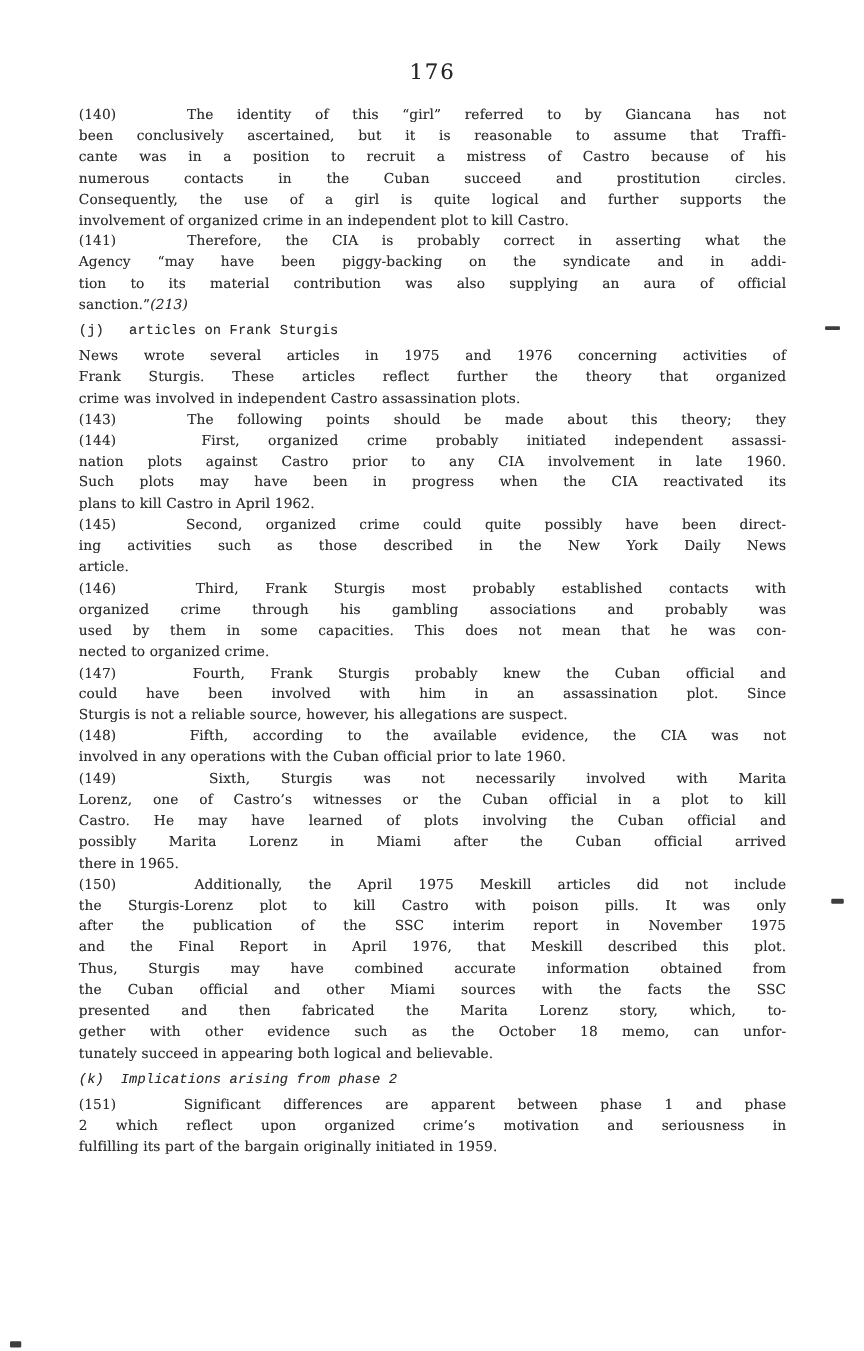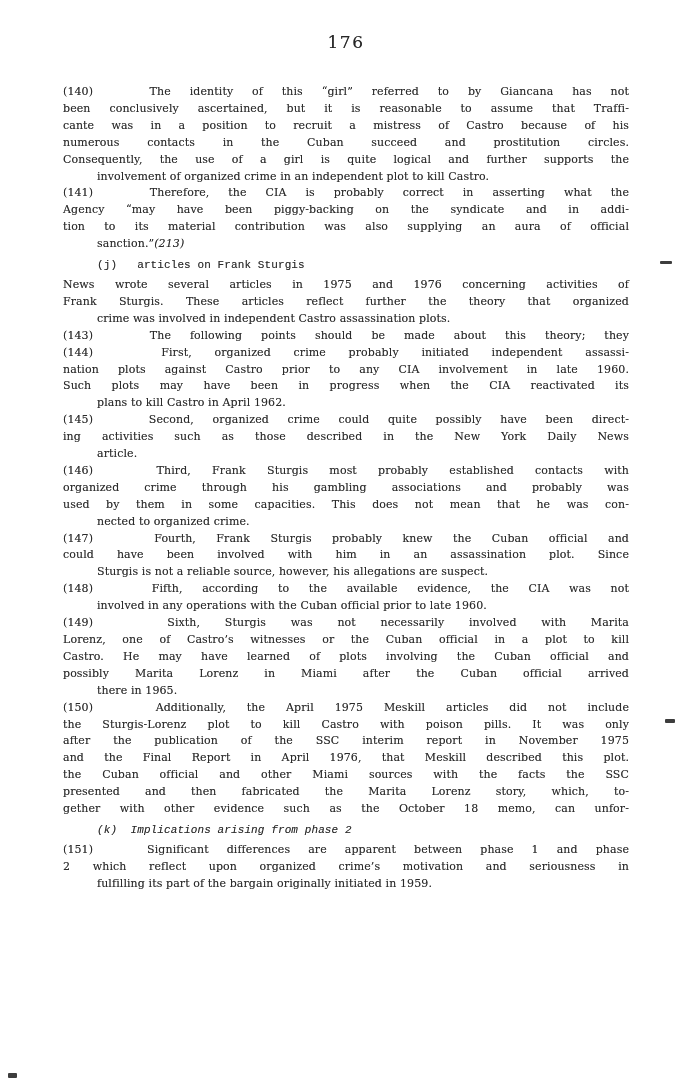--- a/index.html
+++ b/index.html
@@ -10,21 +10,21 @@
     overflow: hidden;
     font-family: "DejaVu Serif", "Liberation Serif", serif;
     color: #2b2b2b;
   }
   .page {
     position: absolute; inset: 0;
     background: #ffffff;
   }
   .page-number {
     position: absolute;
-    left: 63px; top: 32px; width: 566px;
+    left: 63px; top: 48px; width: 566px;
     text-align: center;
     font-size: 17px;
     letter-spacing: 1.5px;
     color: #262626;
     text-shadow: 0 0 0.5px rgba(20,20,20,0.45);
   }
   .text-block {
     position: absolute;
     left: 63px; top: 84px; width: 566px;
     text-shadow: 0 0 0.5px rgba(20,20,20,0.4);
@@ -32,21 +32,21 @@
   .block { margin: 0; }
   .block.heading { margin: 4px 0 3px 0; font-family: Liberation Mono, monospace; }
   .line {
     font-size: 11px;
     line-height: 16.9px;
     letter-spacing: 0.1px;
     text-align: justify;
     text-align-last: justify;
     white-space: normal;
   }
-  .line.last { text-align-last: left; margin-left: 34px; }
+  .line.last { text-align-last: left; }
   .italic { font-style: italic; }
   .margin-mark {
     position: absolute;
     background: #3d3d3d;
     border-radius: 1px;
   }
 </style>
 </head>
 <body>
 
@@ -110,23 +110,25 @@
         <div class="line">Lorenz, one of Castro’s witnesses or the Cuban official in a plot to kill</div>
         <div class="line">Castro. He may have learned of plots involving the Cuban official and</div>
         <div class="line">possibly Marita Lorenz in Miami after the Cuban official arrived</div>
         <div class="line last">there in 1965.</div>
       </div>
       <div class="block para">
         <div class="line">(150)&nbsp;&nbsp; Additionally, the April 1975 Meskill articles did not include</div>
         <div class="line">the Sturgis-Lorenz plot to kill Castro with poison pills. It was only</div>
         <div class="line">after the publication of the SSC interim report in November 1975</div>
         <div class="line">and the Final Report in April 1976, that Meskill described this plot.</div>
+        <div class="line">Thus, Sturgis may have combined accurate information obtained from</div>
         <div class="line">the Cuban official and other Miami sources with the facts the SSC</div>
         <div class="line">presented and then fabricated the Marita Lorenz story, which, to-</div>
         <div class="line">gether with other evidence such as the October 18 memo, can unfor-</div>
+        <div class="line last">tunately succeed in appearing both logical and believable.</div>
       </div>
       <div class="block heading italic">
         <div class="line last">(k)&nbsp; Implications arising from phase 2</div>
       </div>
       <div class="block para">
         <div class="line">(151)&nbsp;&nbsp; Significant differences are apparent between phase 1 and phase</div>
         <div class="line">2 which reflect upon organized crime’s motivation and seriousness in</div>
         <div class="line last">fulfilling its part of the bargain originally initiated in 1959.</div>
       </div>
     </div>

